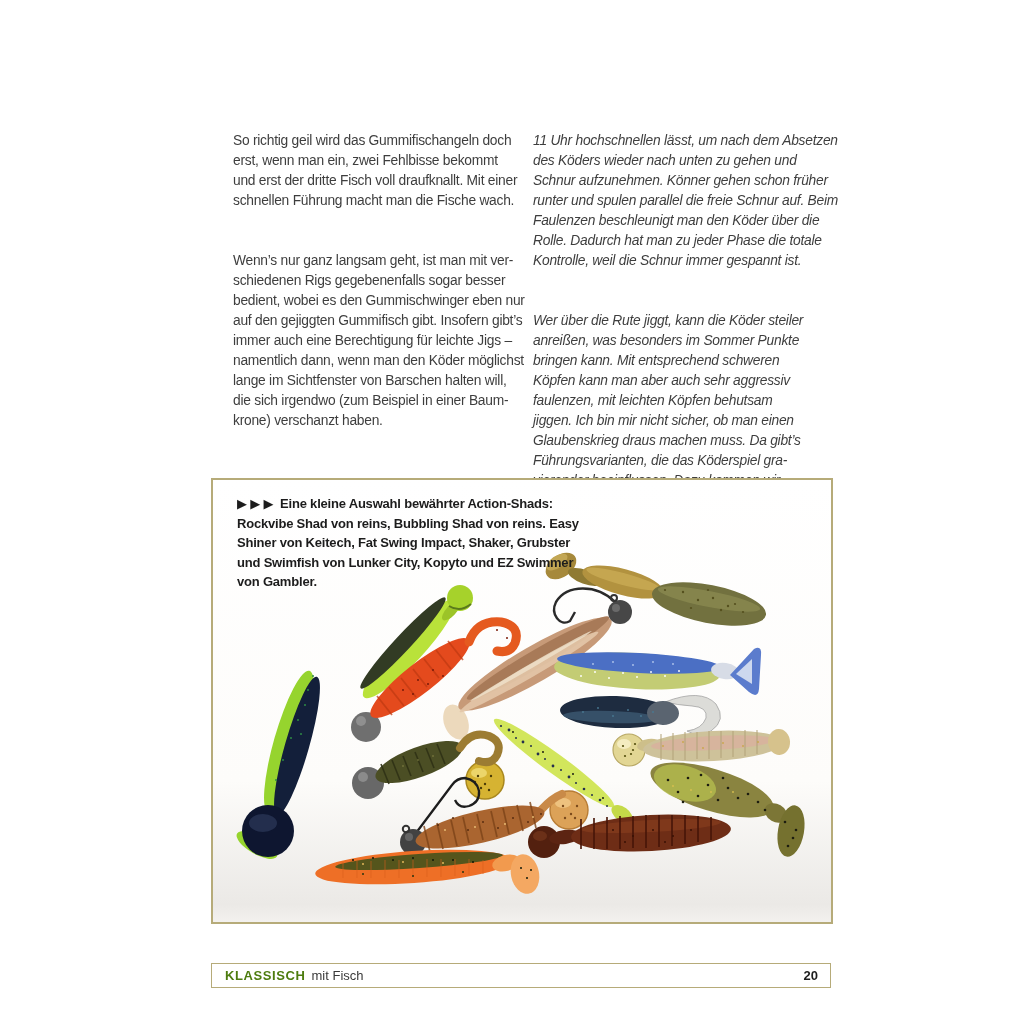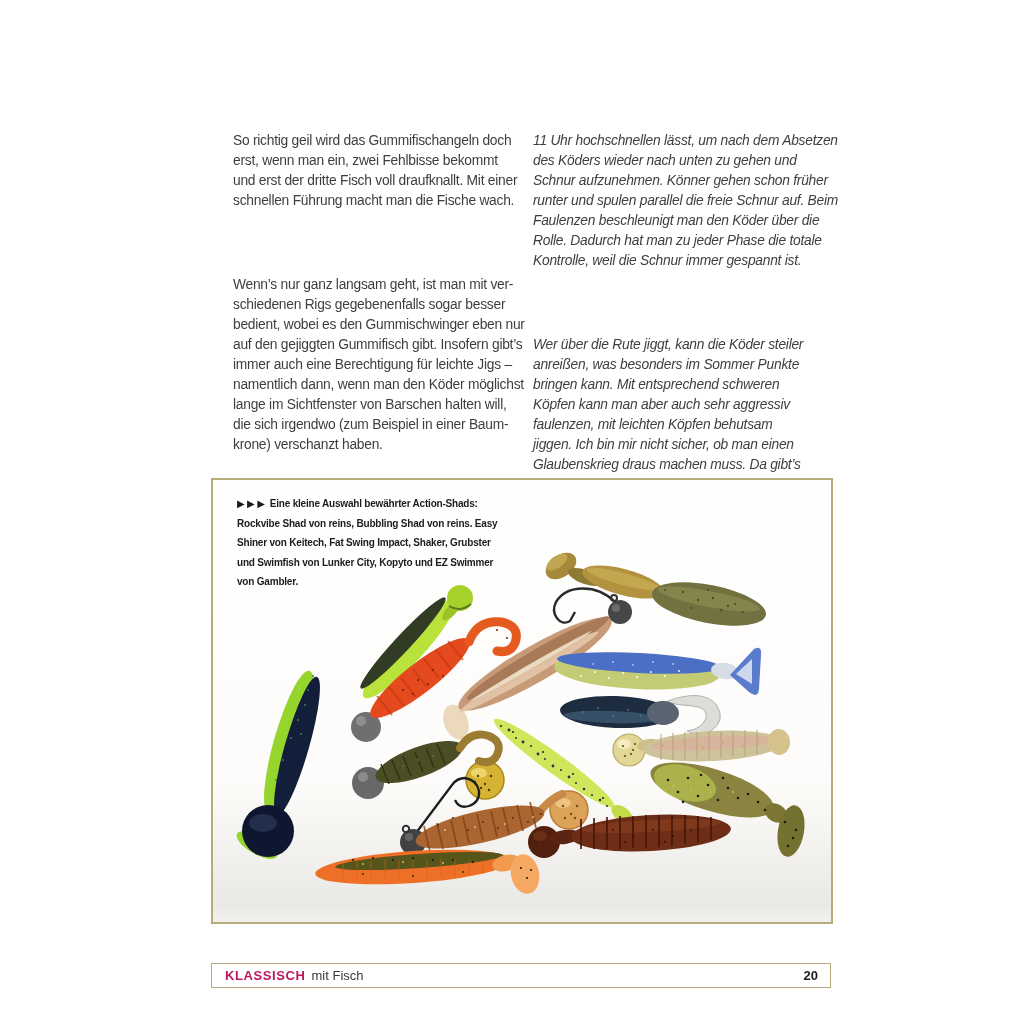--- a/index.html
+++ b/index.html
@@ -2,28 +2,28 @@
 <html><head>
 <meta charset="utf-8">
 <style>
   html,body{margin:0;padding:0;}
   body{width:1024px;height:1024px;background:#ffffff;font-family:"Liberation Sans","DejaVu Sans",sans-serif;}
   .page{position:relative;width:1024px;height:1024px;overflow:hidden;background:#ffffff;color:#3e3e3e;}
   .col{position:absolute;top:91px;font-size:13.8px;line-height:20px;letter-spacing:-0.25px;color:#3e3e3e;white-space:pre;}
   .col-left{left:233px;}
   .col-right{left:533px;font-style:italic;}
   .col p{margin:0;}
-  .col p.gap{margin-top:24px;}
+  .col p.gap{}
   .col h3{margin:13px 0 1px 0;font-size:15px;line-height:21px;color:#101010;letter-spacing:-0.2px;font-weight:bold;}
   figure.photo{position:absolute;left:211px;top:478px;width:618px;height:442px;margin:0;border:2px solid #b6ab79;
     background:linear-gradient(180deg,#ffffff 0%,#fdfcfa 68%,#ebe9e6 96%,#f3f1ee 100%);}
-  figcaption{position:absolute;left:24px;top:14px;font-size:10px;font-weight:bold;line-height:19.5px;letter-spacing:-0.2px;color:#1c1c1c;white-space:pre;}
+  figcaption{position:absolute;left:24px;top:14px;font-size:13px;font-weight:bold;line-height:19.5px;letter-spacing:-0.2px;color:#1c1c1c;white-space:pre;}
   svg.lures{position:absolute;left:0;top:0;width:618px;height:442px;}
   .footer{position:absolute;left:211px;top:963px;width:618px;height:23px;border:1.5px solid #b6ab79;display:flex;align-items:center;font-size:13px;background:#ffffff;}
-  .footer .brand{color:#be185d;font-weight:bold;letter-spacing:0.6px;margin-left:13px;}
+  .footer .brand{color:#4d7c0f;font-weight:bold;letter-spacing:0.6px;margin-left:13px;}
   .footer .rest{color:#3a3a3a;margin-left:6px;}
   .footer .num{margin-left:auto;margin-right:12px;font-weight:bold;color:#1d1d1d;}
 </style>
 </head>
 <body>
 
 <div class="page">
 
   <div class="col col-left">
     <p>So richtig geil wird das Gummifischangeln doch

